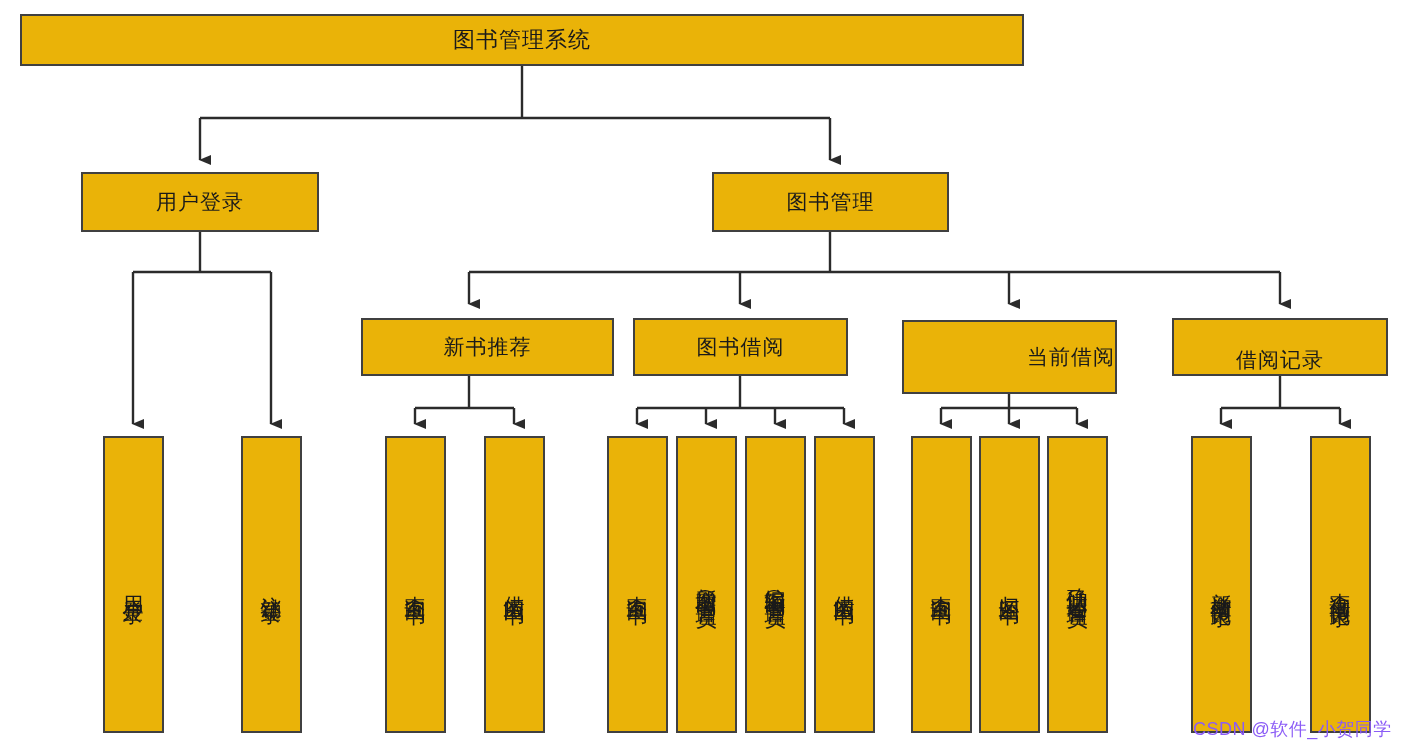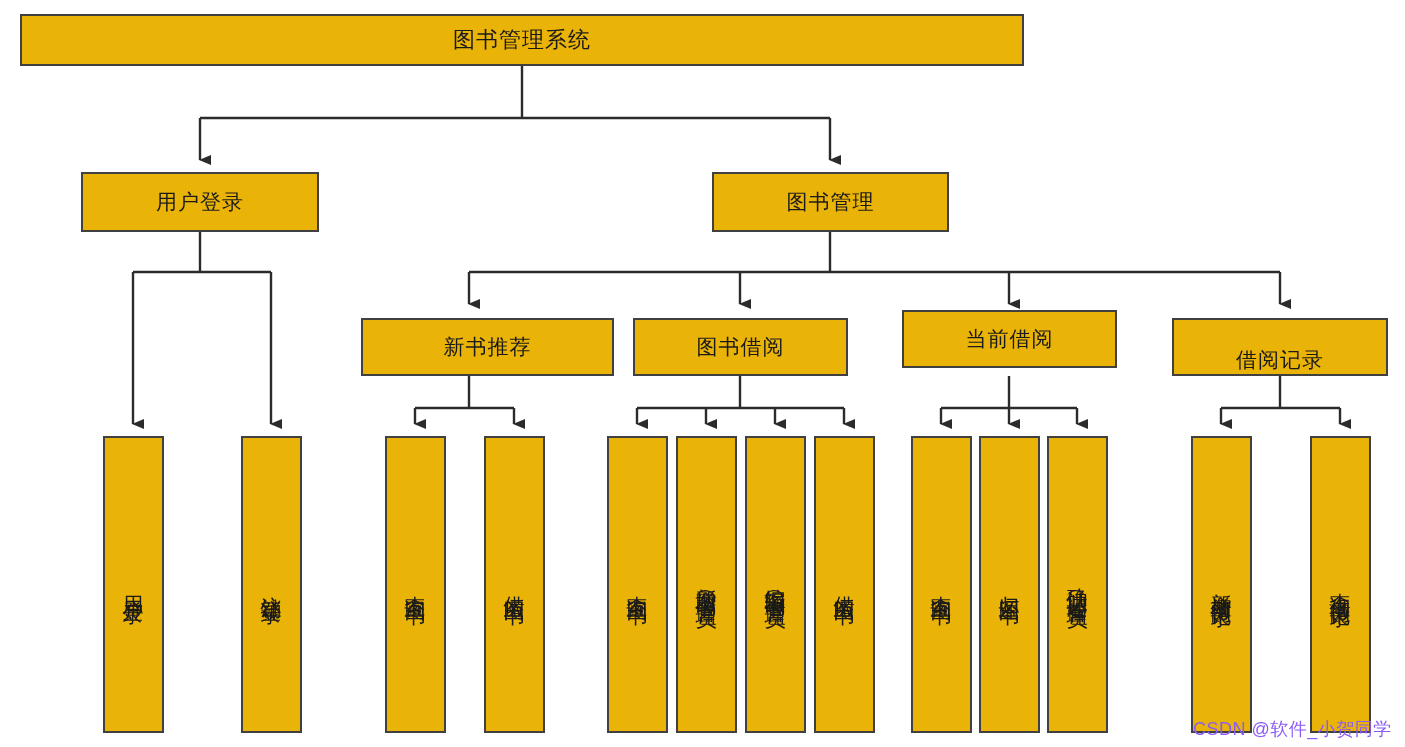--- a/index.html
+++ b/index.html
@@ -133,21 +133,21 @@
   <div class="node h" style="left:712px; top:172px; width:237px; height:60px;">
     <span>图书管理</span>
   </div>
 
   <div class="node h" style="left:361px; top:318px; width:253px; height:58px;">
     <span>新书推荐</span>
   </div>
   <div class="node h" style="left:633px; top:318px; width:215px; height:58px;align-items:center;">
     <span>图书借阅</span>
   </div>
-  <div class="node h" style="left:902px; top:310px; width:215px; height:58px;">
+  <div class="node h" style="left:902px; top:320px; width:215px; height:74px;justify-content:flex-end;">
     <span>当前借阅</span>
   </div>
   <div class="node h" style="left:1172px; top:318px; width:216px; height:58px;align-items:flex-end;">
     <span>借阅记录</span>
   </div>
 
   <div class="node v" style="left:103px; top:436px; width:61px; height:297px;">
     <span class="vtxt">用户登录</span>
   </div>
   <div class="node v" style="left:241px; top:436px; width:61px; height:297px;">

